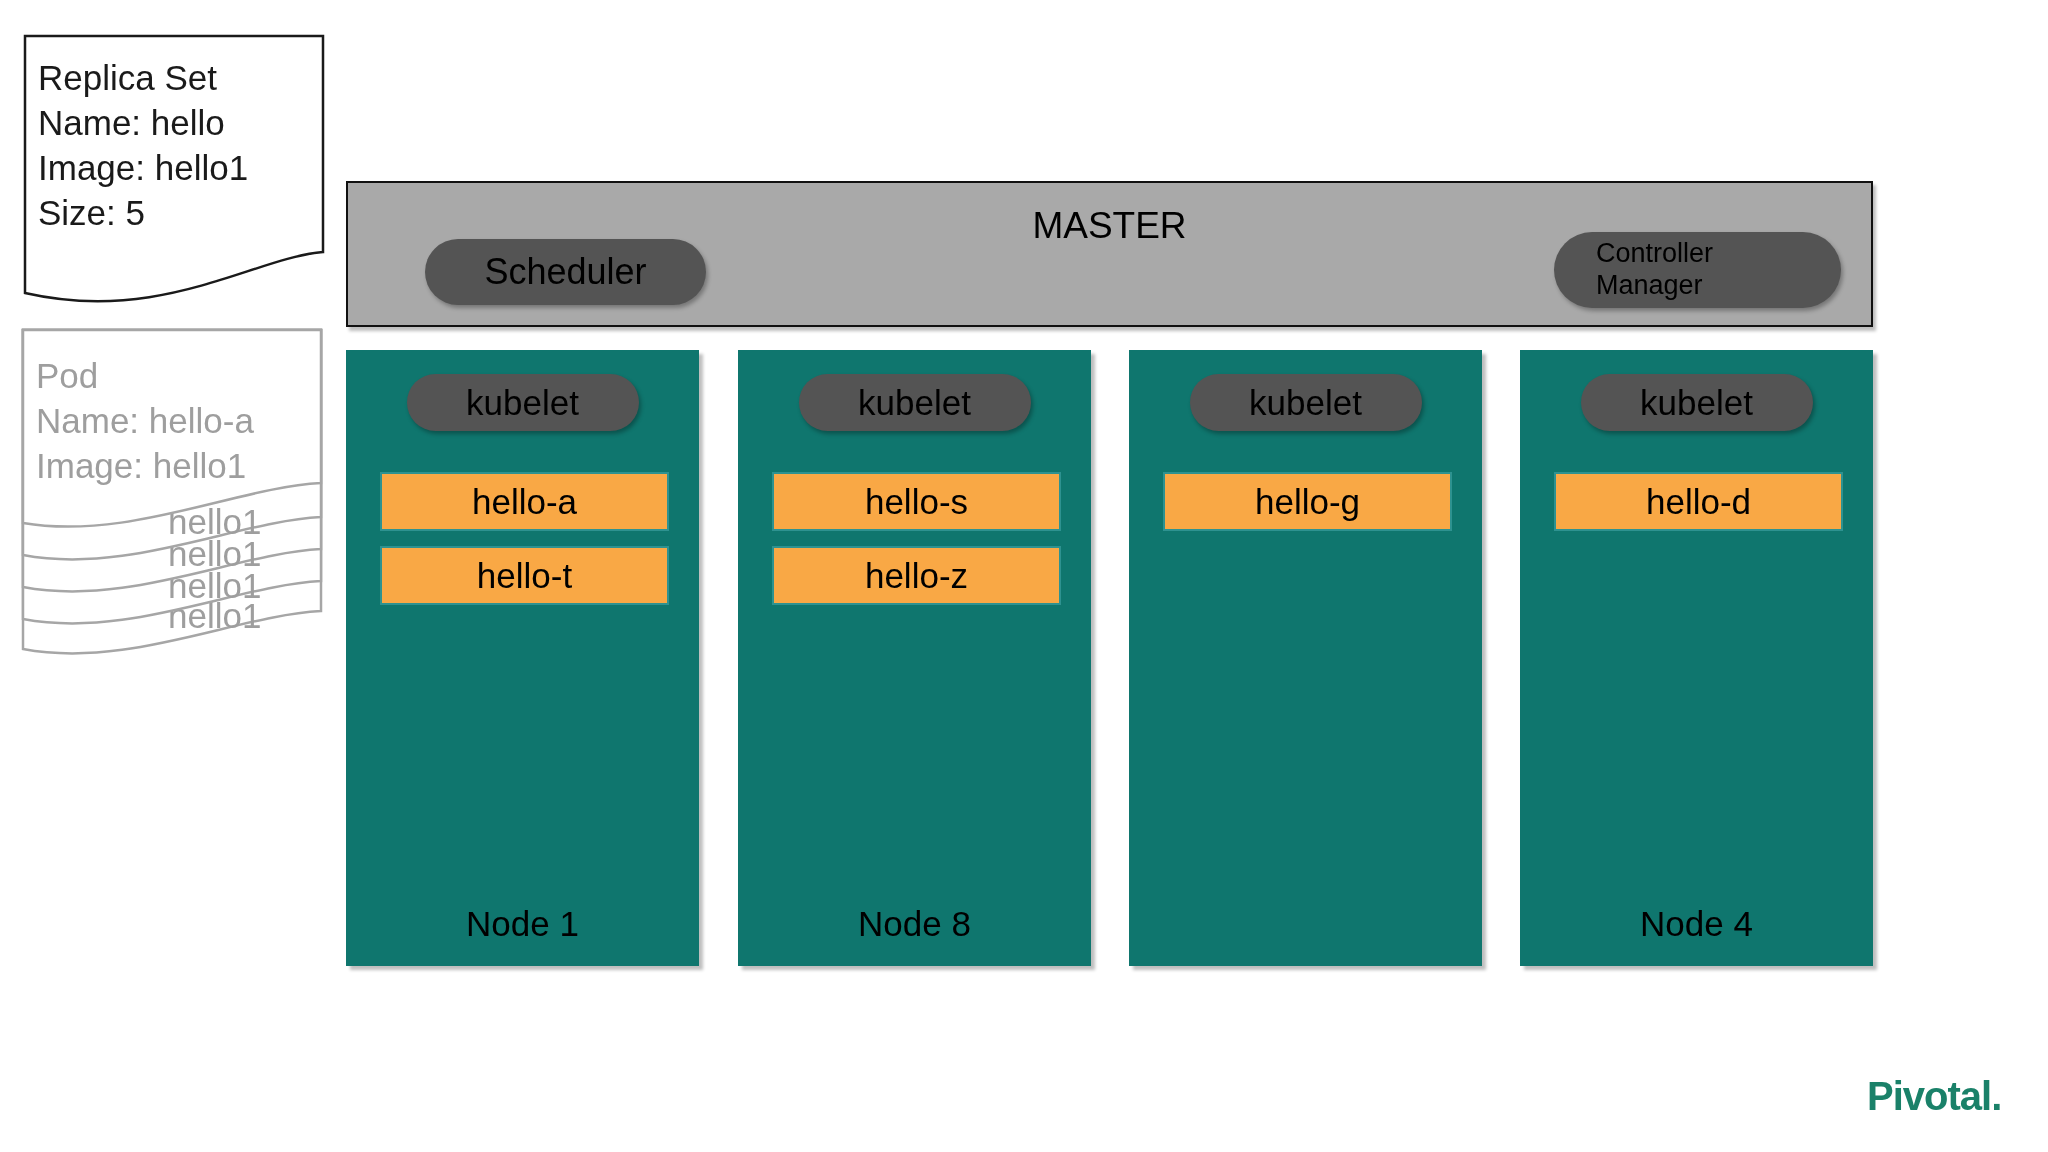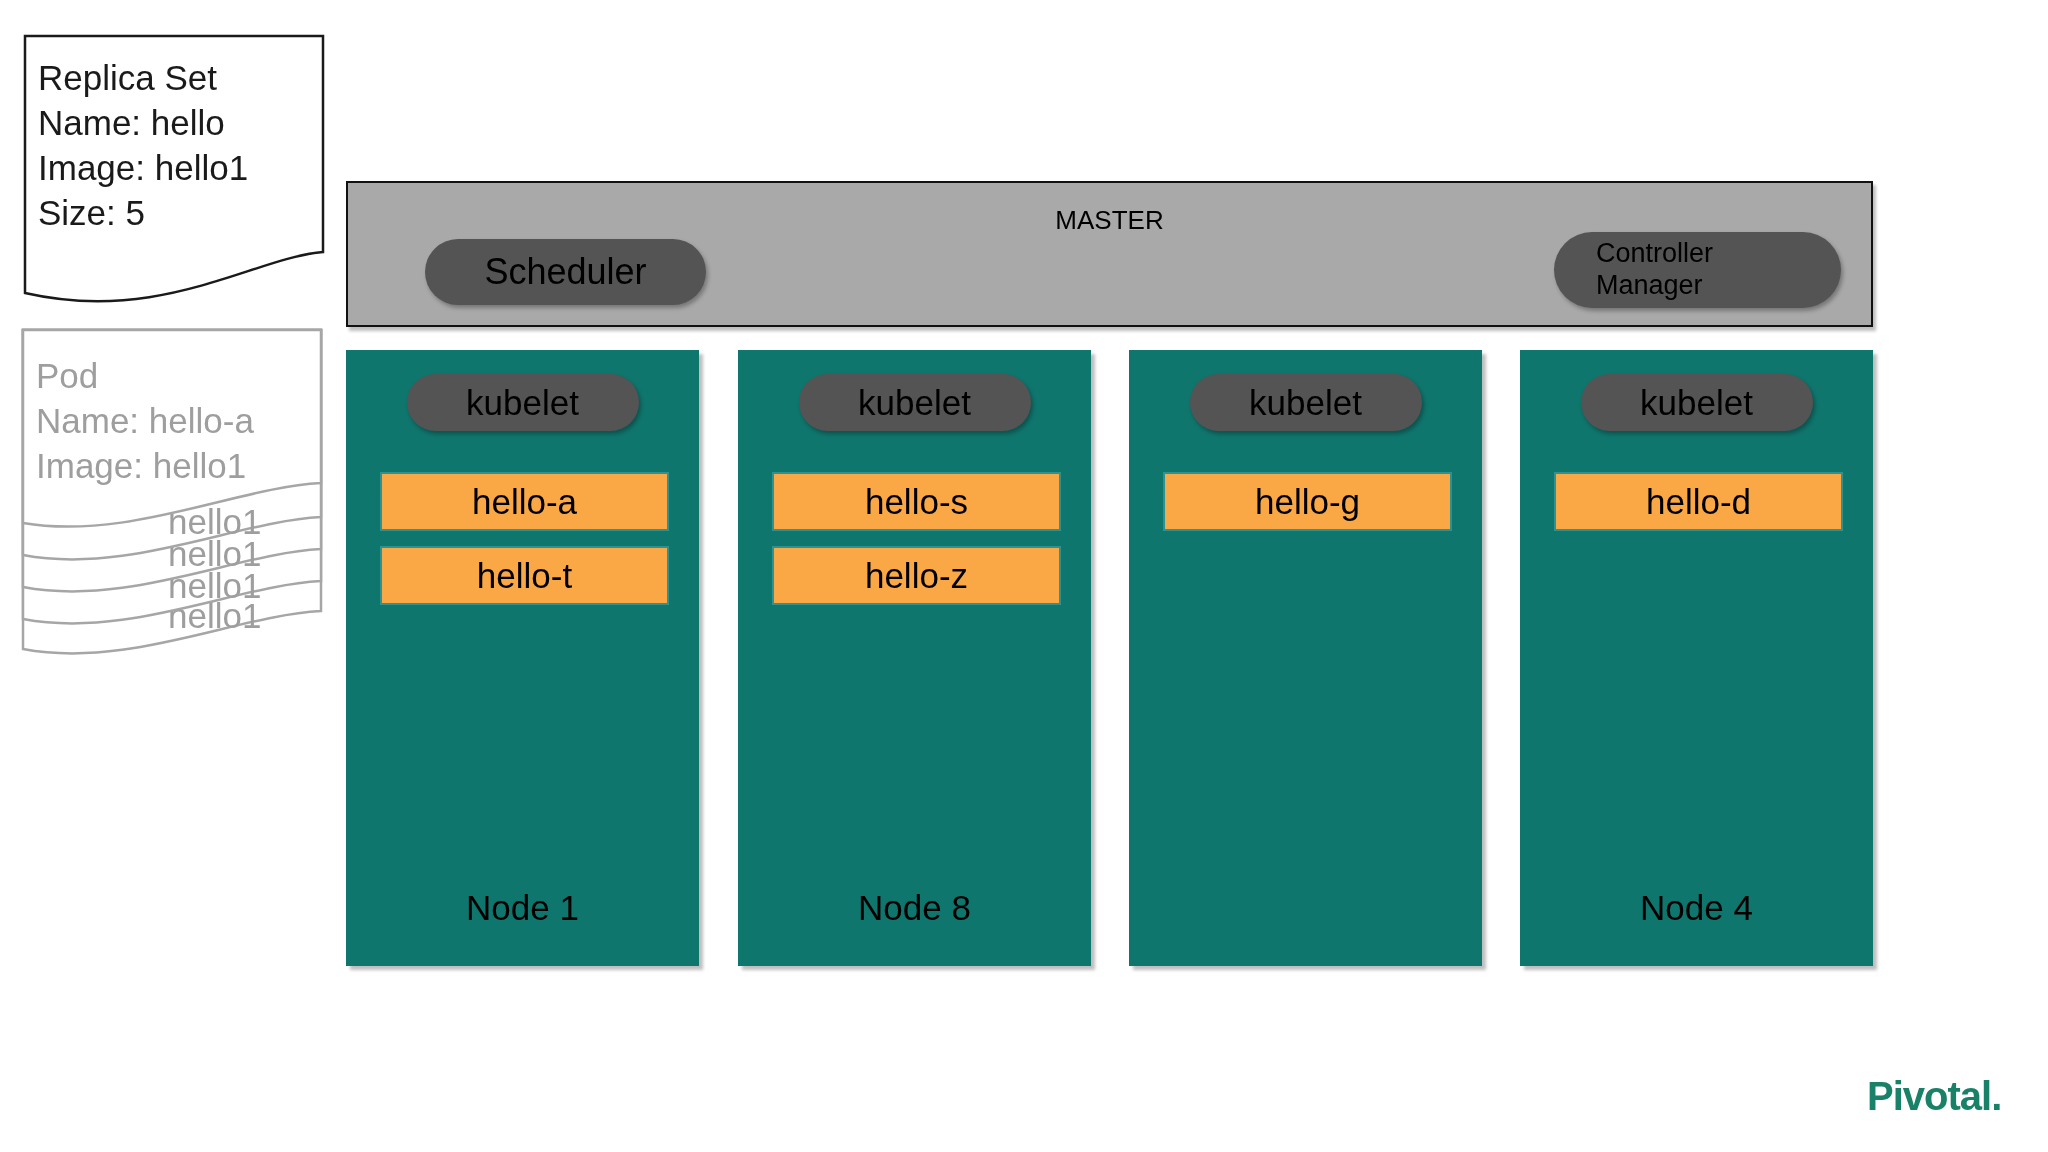--- a/index.html
+++ b/index.html
@@ -28,21 +28,21 @@
     left: 330px; top: 181px;
     width: 1523px; height: 142px;
     background: #a9a9a9;
     border: 2px solid #111111;
     box-shadow: 3px 4px 3px rgba(0,0,0,0.25);
   }
   .master-title {
     position: absolute;
     left: 0; top: 22px; width: 100%;
     text-align: center;
-    font-size: 26px;
+    font-size: 37px;
     color: #000000;
   }
   .pill {
     position: absolute;
     background: #545454;
     color: #000000;
     display: flex;
     align-items: center;
     justify-content: center;
     text-align: left;
@@ -97,21 +97,21 @@
     background: #f9a845;
     border: 2px solid #2e9290;
     color: #000000;
     font-size: 35px;
     display: flex; align-items: center; justify-content: center;
   }
   .pod-slot-0 { top: 120px; }
   .pod-slot-1 { top: 194px; }
   .node-label {
     position: absolute;
-    left: 0; bottom: 36px; width: 100%;
+    left: 0; bottom: 20px; width: 100%;
     text-align: center;
     font-size: 35px;
     color: #000000;
   }
 
   
   .logo {
     position: absolute;
     left: 1851px; top: 1074px;
     font-size: 40px;

